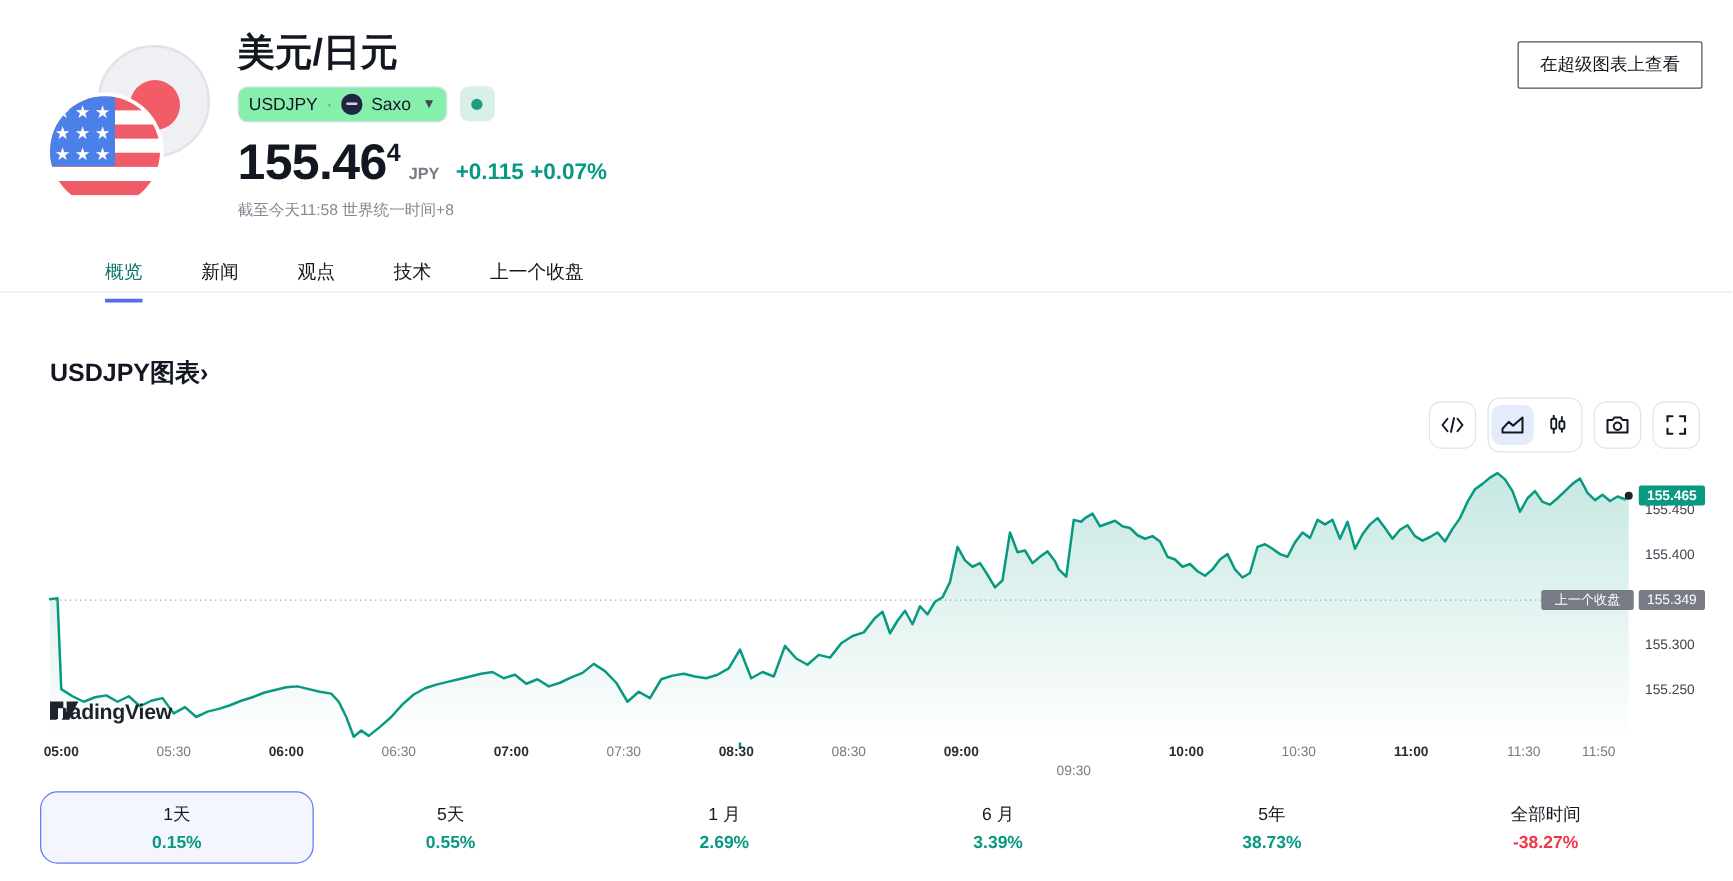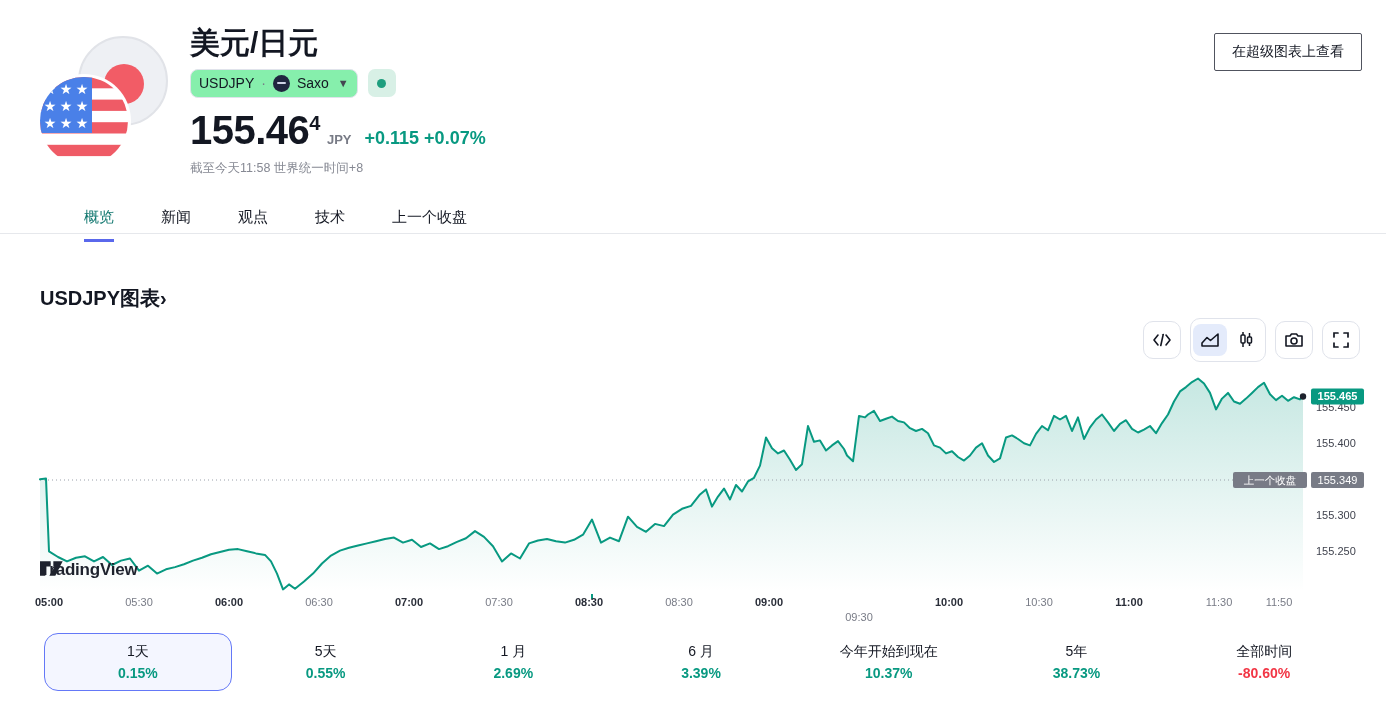--- a/index.html
+++ b/index.html
@@ -45,21 +45,21 @@
        justify-content:center;cursor:pointer;}
   .tool-slot.sel{background:#e4ebfb;}
   .chart-area{position:absolute;left:0;top:368px;width:1386px;height:250px;}
   .chart-area svg{position:absolute;left:0;top:0;}
   .x-label{position:absolute;top:228px;width:56px;margin-left:-28px;text-align:center;
        font-size:11px;color:#787b86;}
   .x-label.hour{color:#2a2e39;font-weight:700;}
   .tv-mark{position:absolute;left:40px;top:192px;display:flex;align-items:center;gap:7px;cursor:pointer;}
   .tv-mark span{font-size:17px;font-weight:800;color:#1e222d;letter-spacing:-.2px;}
   
-  .range-row{position:absolute;left:32px;top:633px;width:1314px;height:58px;display:flex;padding-left:12px;}
+  .range-row{position:absolute;left:20px;top:633px;width:1314px;height:58px;display:flex;padding-left:12px;}
   .range-btn{flex:1;display:flex;flex-direction:column;align-items:center;justify-content:center;
        gap:4px;border:1.5px solid transparent;border-radius:14px;cursor:pointer;background:transparent;}
   .range-btn.selected{border-color:#6478f7;background:#f4f6ff;}
   .range-label{font-size:14px;color:#131722;}
   .range-change{font-size:14px;font-weight:600;color:#089981;}
   .range-change.down{color:#f23645;}
 </style>
 </head>
 <body>
 
@@ -236,24 +236,20 @@
     </div>
     <div class="range-btn">
       <div class="range-label">1 月</div>
       <div class="range-change">2.69%</div>
     </div>
     <div class="range-btn">
       <div class="range-label">6 月</div>
       <div class="range-change">3.39%</div>
     </div>
     <div class="range-btn">
-      <div class="range-label">今年开始到现在</div>
-      <div class="range-change">10.37%</div>
-    </div>
-    <div class="range-btn">
       <div class="range-label">5年</div>
       <div class="range-change">38.73%</div>
     </div>
     <div class="range-btn">
       <div class="range-label">全部时间</div>
-      <div class="range-change down">-80.60%</div>
+      <div class="range-change down">-38.27%</div>
     </div>
   </div>
 
 </body></html>

